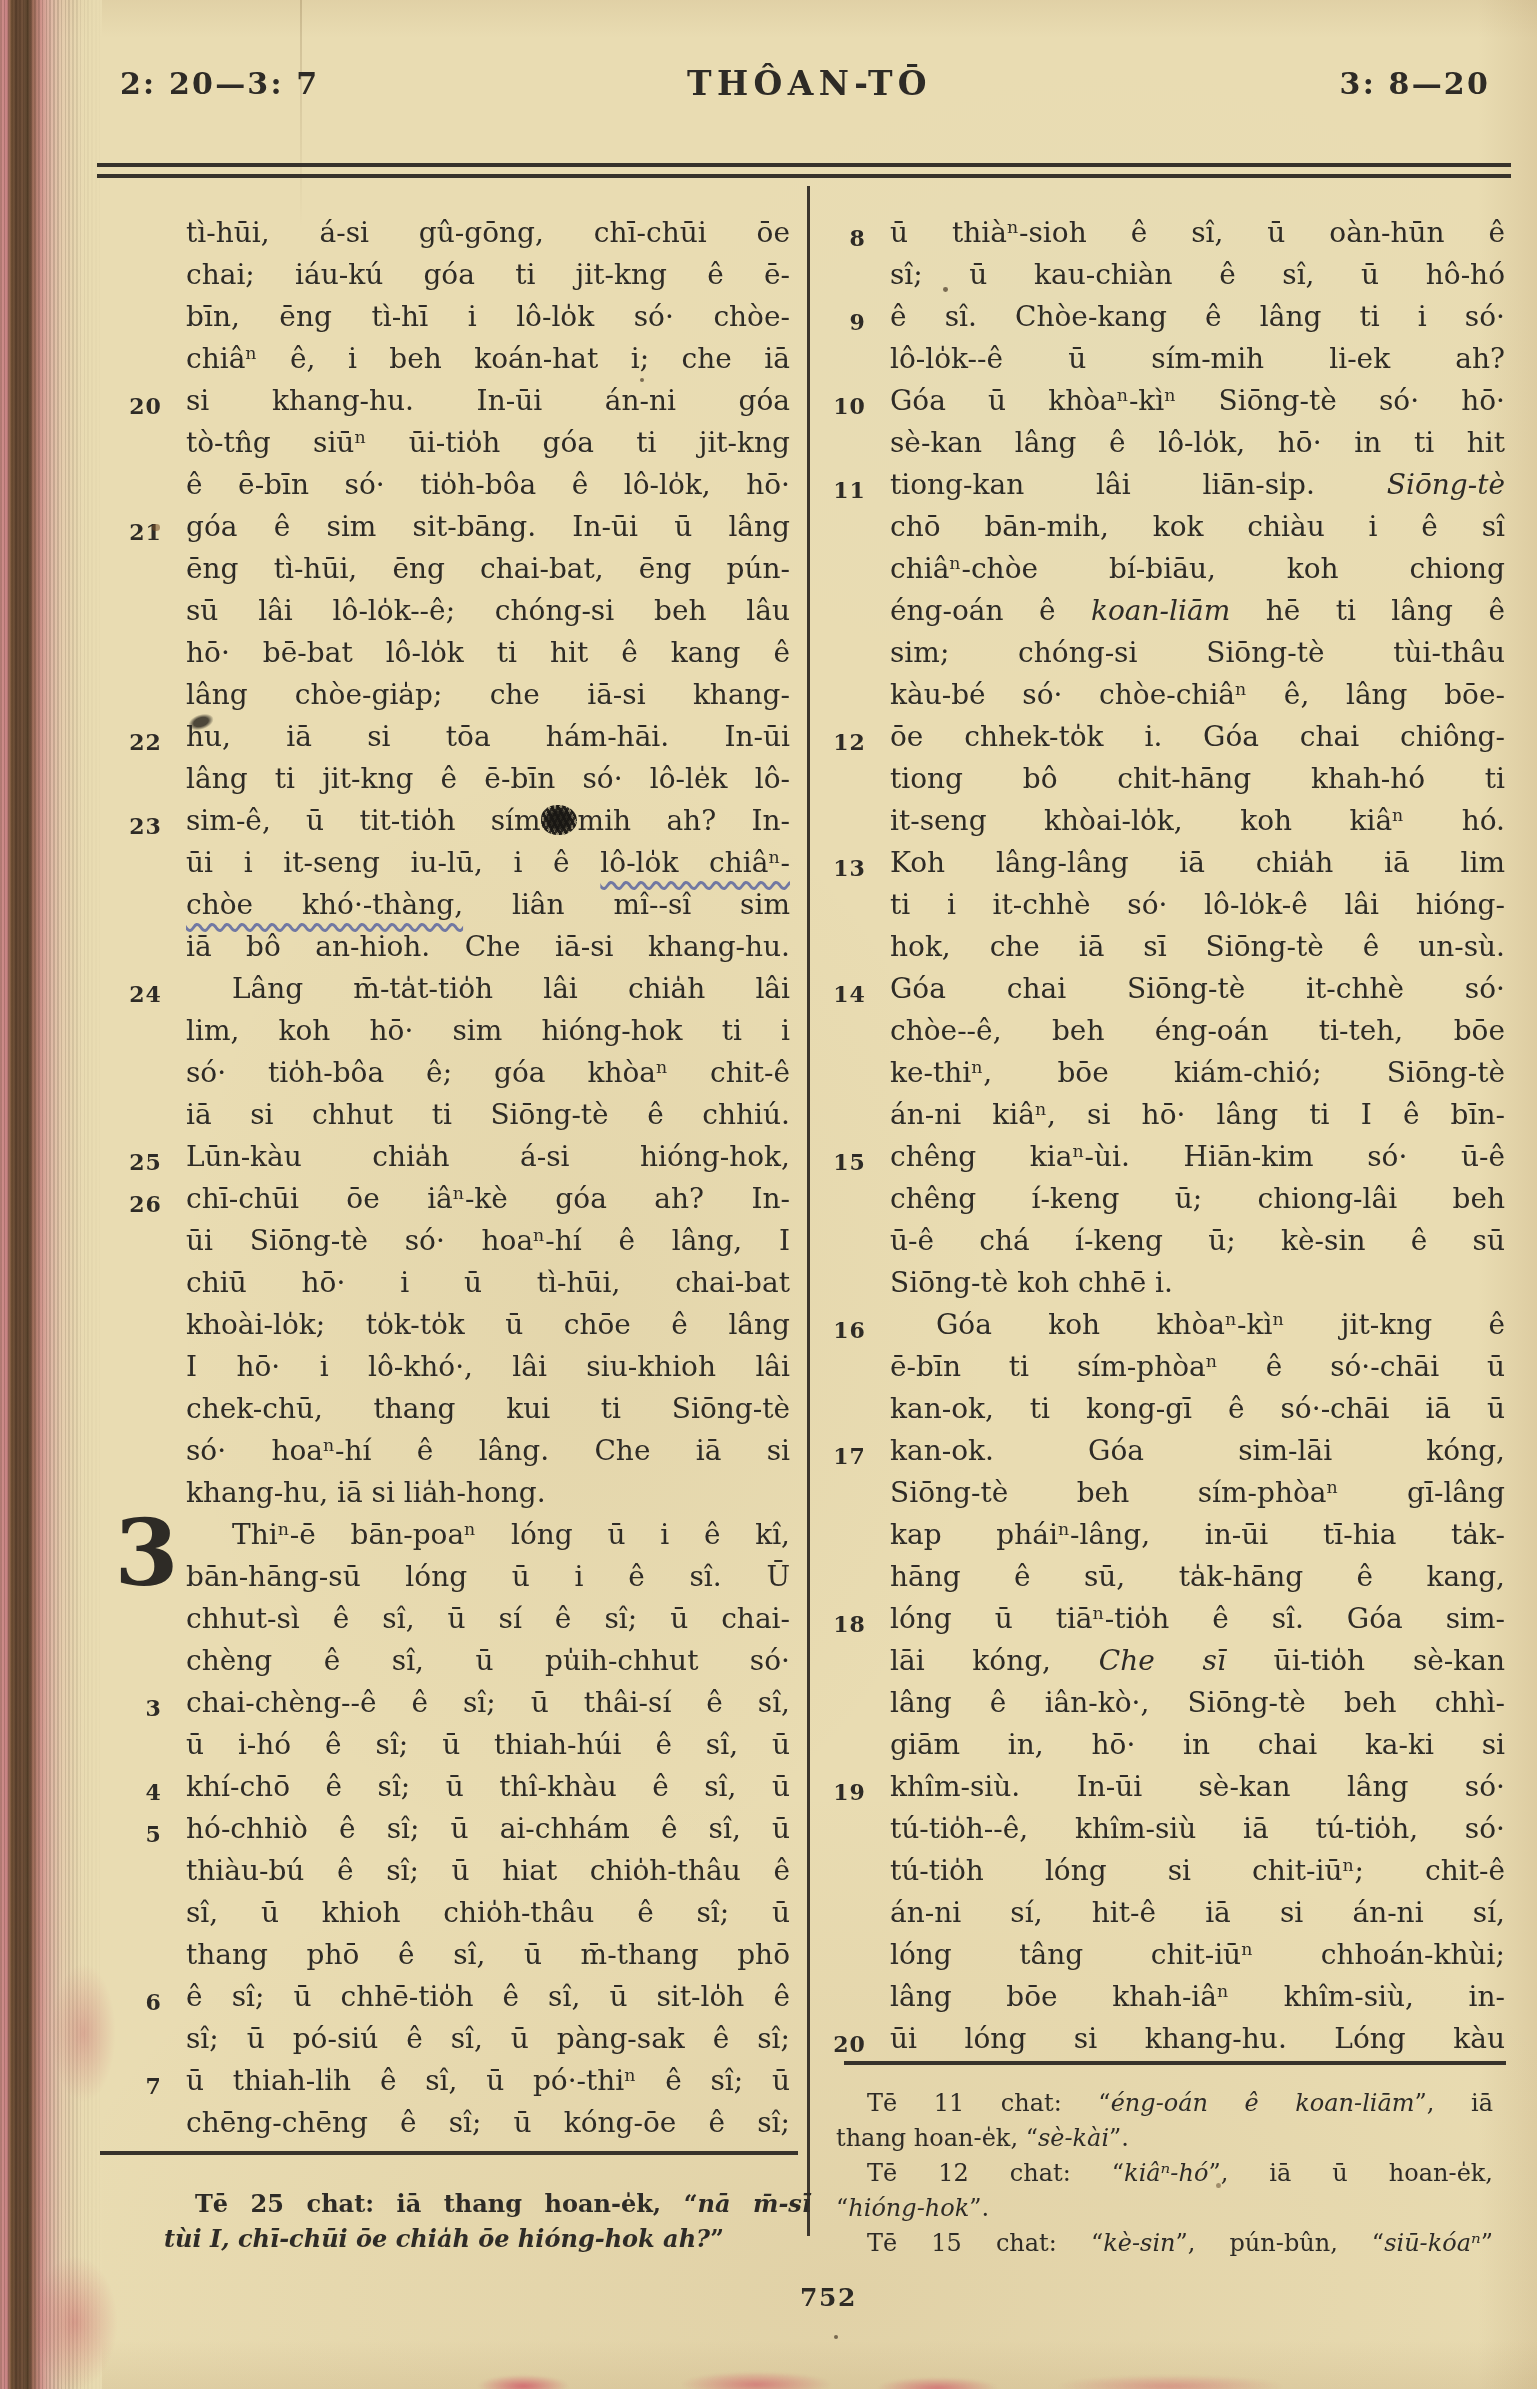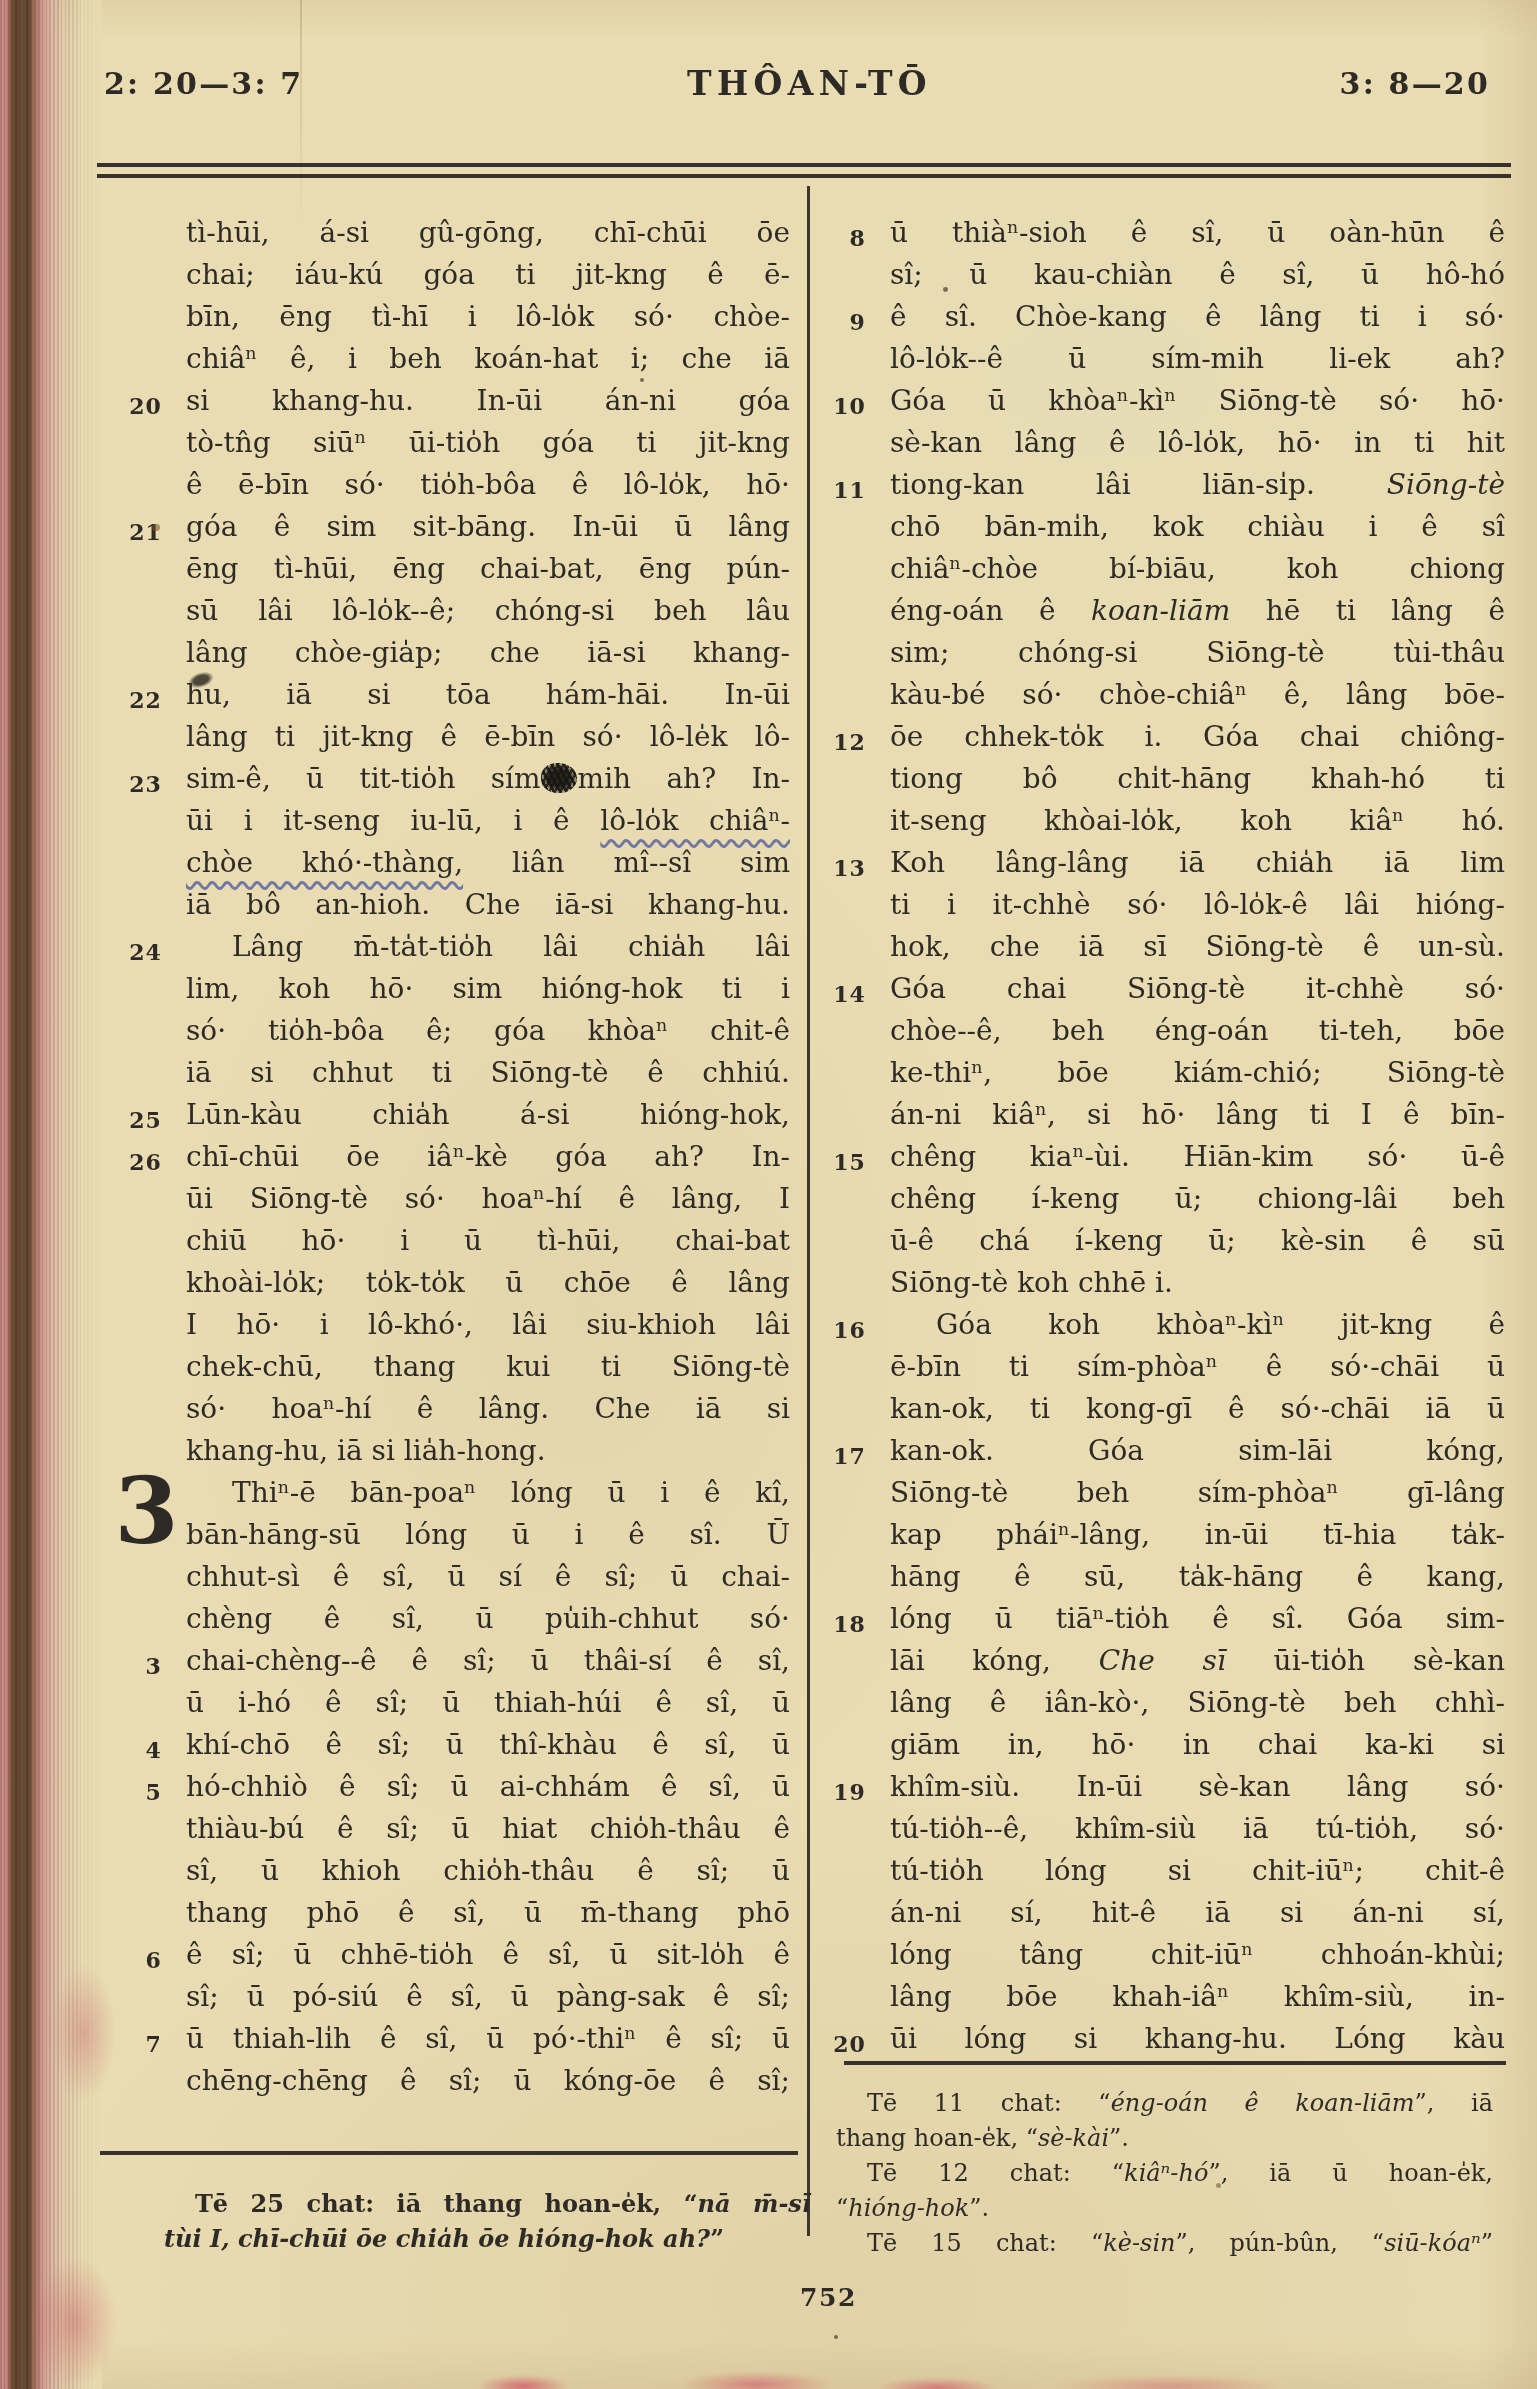--- a/index.html
+++ b/index.html
@@ -37,21 +37,21 @@
       radial-gradient(108px 18.3px at 48% 55%, rgba(205,60,90,0.5), transparent 70%),
       radial-gradient(86px 15px at 62% 65%, rgba(205,60,90,0.55), transparent 70%),
       radial-gradient(162px 16px at 80% 60%, rgba(205,60,90,0.35), transparent 70%);
     filter:blur(1.1px);
   }
   .crease{position:absolute; top:0; width:2.2px; height:227px; left:300px;
       background:linear-gradient(180deg, rgba(120,95,55,0.25), rgba(120,95,55,0));}
 
   
   .hdr-ref{position:absolute; top:66px; font-size:30px; font-weight:bold; letter-spacing:2.2px; white-space:nowrap;}
-  .hdr-ref.left{left:104px;text-align:center;}
+  .hdr-ref.left{left:120px;text-align:center;}
   .hdr-ref.right{right:47px;}
   .hdr-title{position:absolute; top:64px; left:76px; width:1467px; text-align:center;
       font-size:33px; letter-spacing:5.4px; font-weight:bold; white-space:nowrap;}
   .rule-double{position:absolute; left:97px; width:1414px; top:163px; height:7px;
       border-top:4.9px solid #37322b; border-bottom:4.9px solid #37322b;}
 
   
   .divider{position:absolute; left:807px; top:186px; width:3.2px; height:2050px; background:#3d372e;}
   .col{position:absolute; top:212px; font-size:28px; line-height:42px;}
   .col-left{left:186px;  width:604px;}
@@ -108,20 +108,21 @@
       <div class="line"><span class="">tì-hūi, á-si gû-gōng, chī-chūi ōe</span></div>
       <div class="line"><span class="">chai; iáu-kú góa ti jit-kng ê ē-</span></div>
       <div class="line"><span class="">bīn, ēng tì-hī i lô-lo̍k só· chòe-</span></div>
       <div class="line"><span class="">chiâⁿ ê, i beh koán-hat i; che iā</span></div>
       <div class="line"><span class="vnum">20</span><span class="">si khang-hu. In-ūi án-ni góa</span></div>
       <div class="line"><span class="">tò-tn̂g siūⁿ ūi-tio̍h góa ti jit-kng</span></div>
       <div class="line"><span class="">ê ē-bīn só· tio̍h-bôa ê lô-lo̍k, hō·</span></div>
       <div class="line"><span class="vnum">21</span><span class="">góa ê sim sit-bāng. In-ūi ū lâng</span></div>
       <div class="line"><span class="">ēng tì-hūi, ēng chai-bat, ēng pún-</span></div>
       <div class="line"><span class="">sū lâi lô-lo̍k--ê; chóng-si beh lâu</span></div>
+      <div class="line"><span class="">hō· bē-bat lô-lo̍k ti hit ê kang ê</span></div>
       <div class="line"><span class="">lâng chòe-gia̍p; che iā-si khang-</span></div>
       <div class="line"><span class="vnum">22</span><span class="tick">hu</span><span class="">, iā si tōa hám-hāi. In-ūi</span></div>
       <div class="line"><span class="">lâng ti jit-kng ê ē-bīn só· lô-le̍k lô-</span></div>
       <div class="line"><span class="vnum">23</span><span class="">sim-ê, ū tit-tio̍h sím</span><span class="blot"></span><span class="">mih ah? In-</span></div>
       <div class="line"><span class="">ūi i it-seng iu-lū, i ê </span><span class="pen ">lô-lo̍k chiâⁿ-</span></div>
       <div class="line"><span class="pen ">chòe khó·-thàng,</span><span class=""> liân mî--sî sim</span></div>
       <div class="line"><span class="">iā bô an-hioh. Che iā-si khang-hu.</span></div>
       <div class="line ind"><span class="vnum">24</span><span class="">Lâng m̄-ta̍t-tio̍h lâi chia̍h lâi</span></div>
       <div class="line"><span class="">lim, koh hō· sim hióng-hok ti i</span></div>
       <div class="line"><span class="">só· tio̍h-bôa ê; góa khòaⁿ chit-ê</span></div>

